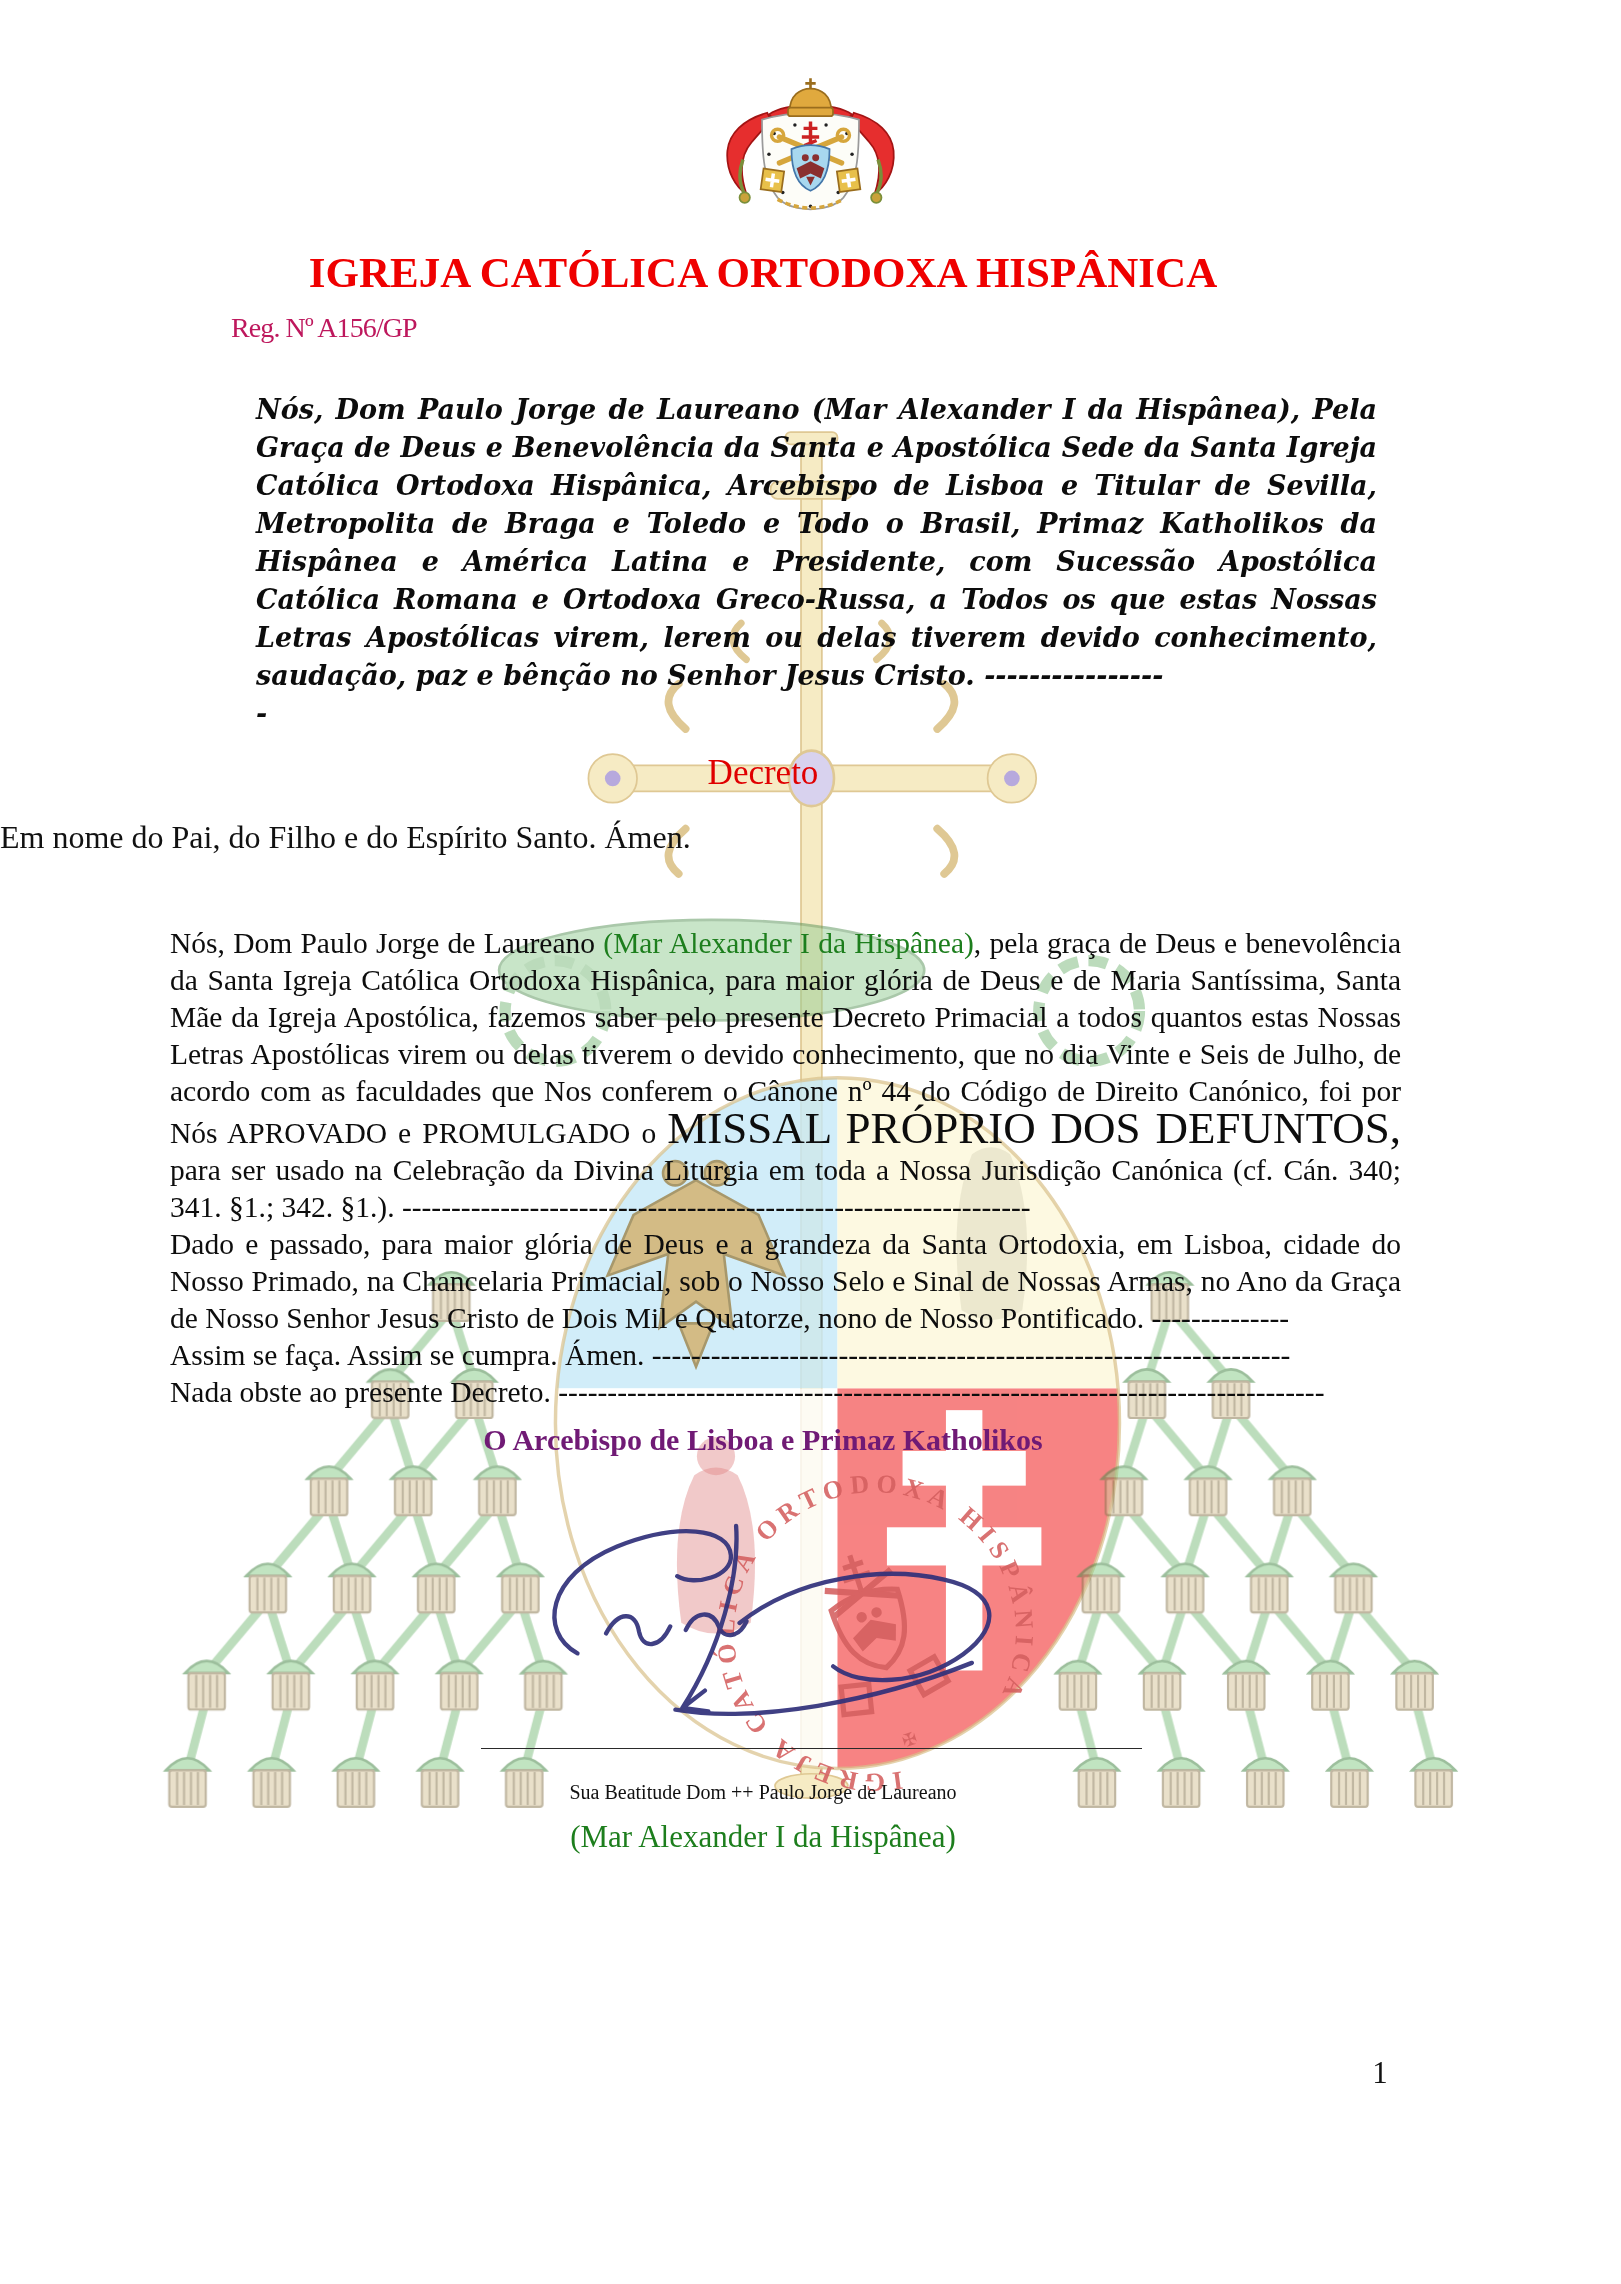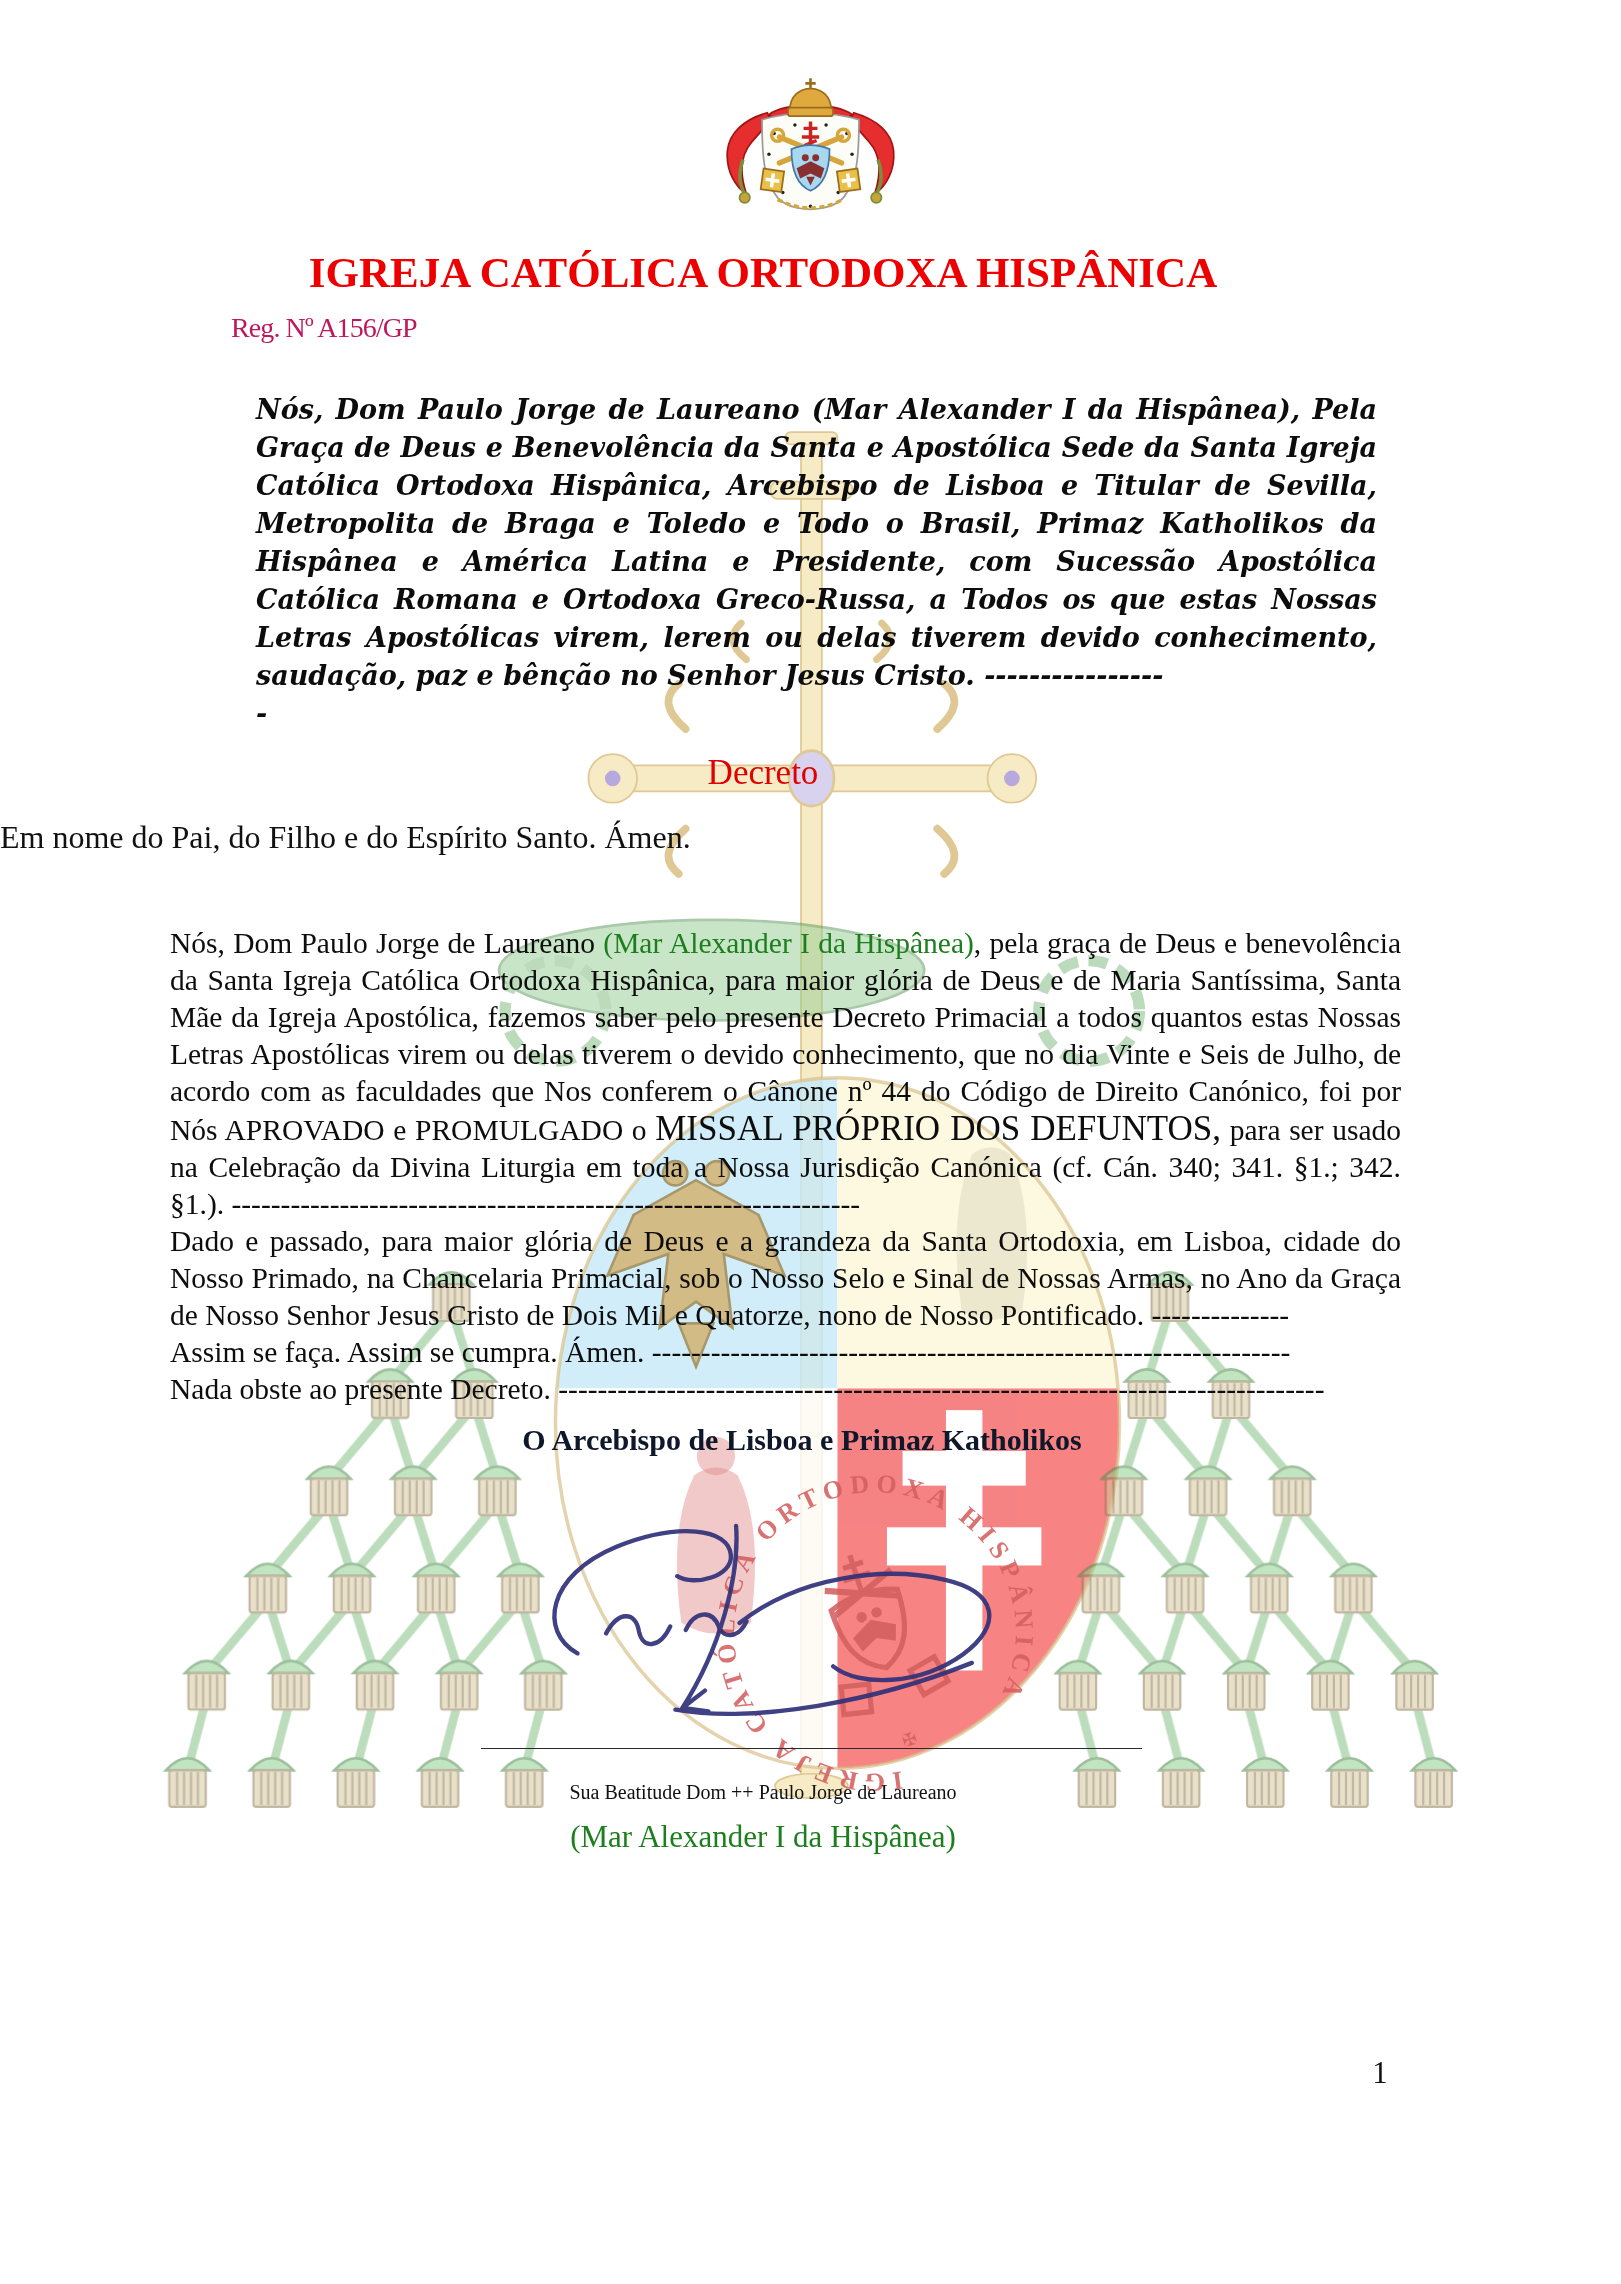--- a/index.html
+++ b/index.html
@@ -42,24 +42,24 @@
     position:absolute;left:0;top:819px;width:100%;text-align:left;
     color:#111;font-size:32px;z-index:2;
   }
   .body-text{
     position:absolute;left:170px;top:925px;width:1231px;
     font-size:29.5px;line-height:37px;color:#0d0d0d;
     text-align:justify;z-index:2;
   }
   .body-text p{margin:0;text-align:justify;}
   .seg-green{color:#1d7e1d;}
-  .seg-large{font-size:35px;}
+  .seg-large{font-size:45px;}
   .sig-heading{
     position:absolute;left:0;top:1423px;width:100%;text-align:center;
-    color:#0f172a;font-weight:bold;font-size:30px;z-index:2;margin-left:39px;
+    color:#701a75;font-weight:bold;font-size:30px;z-index:2;
   }
   .stamp{position:absolute;left:710px;top:1468px;width:330px;height:330px;z-index:2;}
   .signature{position:absolute;left:512px;top:1493px;width:573px;height:260px;z-index:3;}
   .sig-line{
     position:absolute;left:481px;top:1722px;width:661px;height:26px;
     border-bottom:1.7px solid #2a2a2a;z-index:2;
   }
   .sig-name{
     position:absolute;left:0;top:1781px;width:100%;text-align:center;
     color:#111;font-size:20px;z-index:2;

